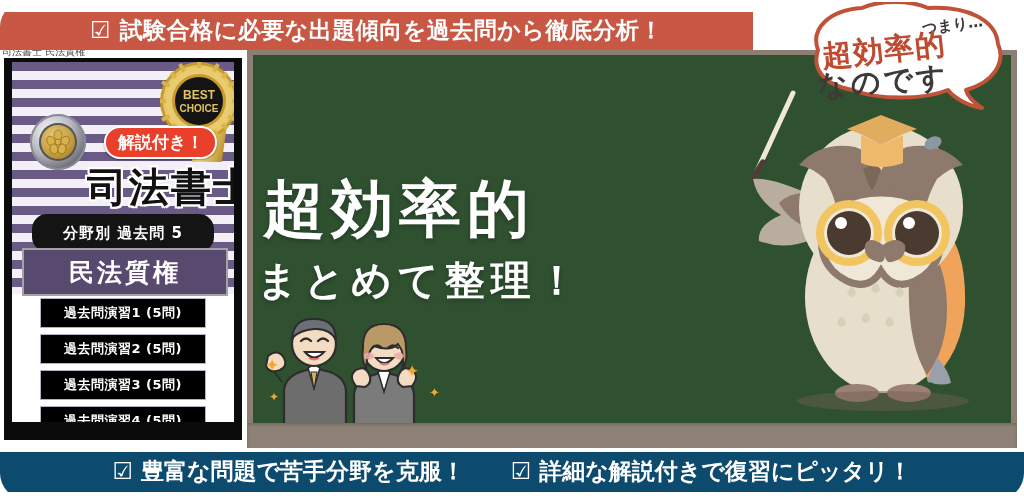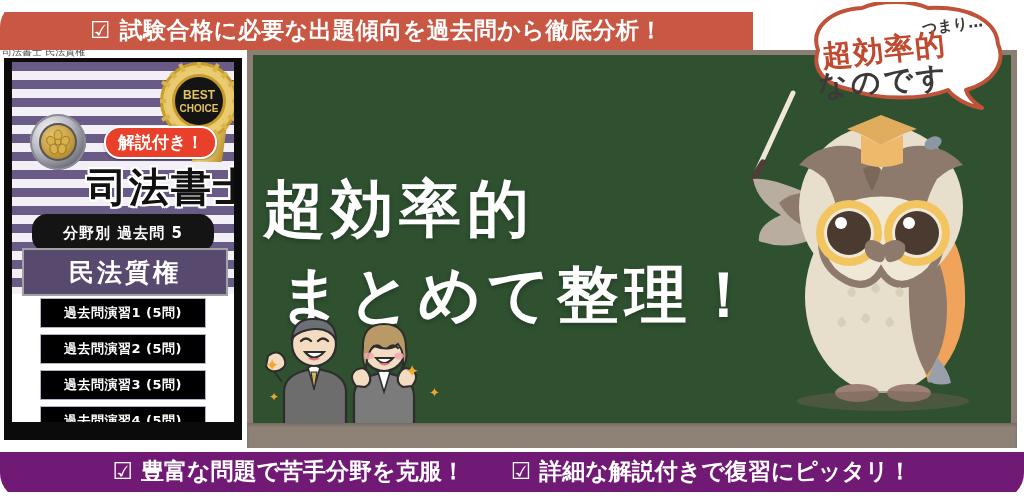--- a/index.html
+++ b/index.html
@@ -20,21 +20,21 @@
   }
   .top-banner .btxt{
     color:#ffffff;font-size:23px;font-weight:bold;letter-spacing:.5px;
     white-space:nowrap;line-height:1;
     transform:translateY(-1px);
   }
 
   
   .bottom-banner{
     position:absolute;left:0;top:452px;width:1024px;height:40px;
-    background:#701a75;z-index:6;
+    background:#0c4a6e;z-index:6;
     display:flex;align-items:center;justify-content:center;gap:46px;
   }
   .bottom-banner .btxt{
     color:#ffffff;font-size:23px;font-weight:bold;white-space:nowrap;line-height:1;
     transform:translateY(-1px);
   }
 
   
   .bubble-wrap{position:absolute;right:6px;top:2px;width:218px;height:108px;z-index:8;}
   .bubble-svg{position:absolute;left:0;top:0;}
@@ -165,21 +165,21 @@
     position:absolute;left:0;top:373px;width:770px;height:25px;
     background:#8d8275;
     box-shadow:inset 0 2px 3px rgba(0,0,0,.18);
   }
   .board-line1,.board-line2{
     position:absolute;color:#ffffff;font-weight:bold;white-space:nowrap;
     letter-spacing:6px;
     text-shadow:0 2px 5px rgba(0,0,0,.28);
   }
   .board-line1{left:10px;top:112px;font-size:62px;}
-  .board-line2{left:26px;top:198px;font-size:62px;}
+  .board-line2{left:4px;top:198px;font-size:40px;}
 
   
   .students{position:absolute;left:3px;top:255px;width:190px;height:120px;}
   
   .owl{position:absolute;right:10px;top:20px;width:250px;height:350px;}
 
   .sparkle{position:absolute;color:#f0a830;font-size:17px;font-weight:bold;}
 </style>
 </head>
 <body>

